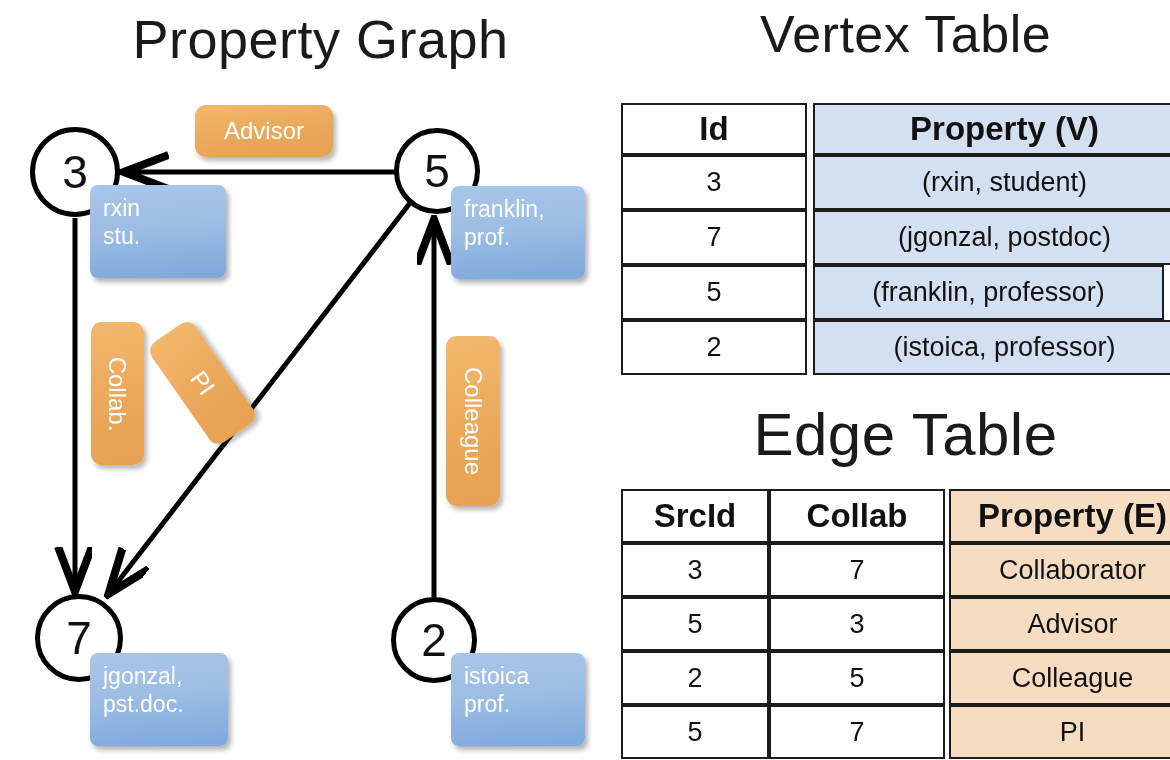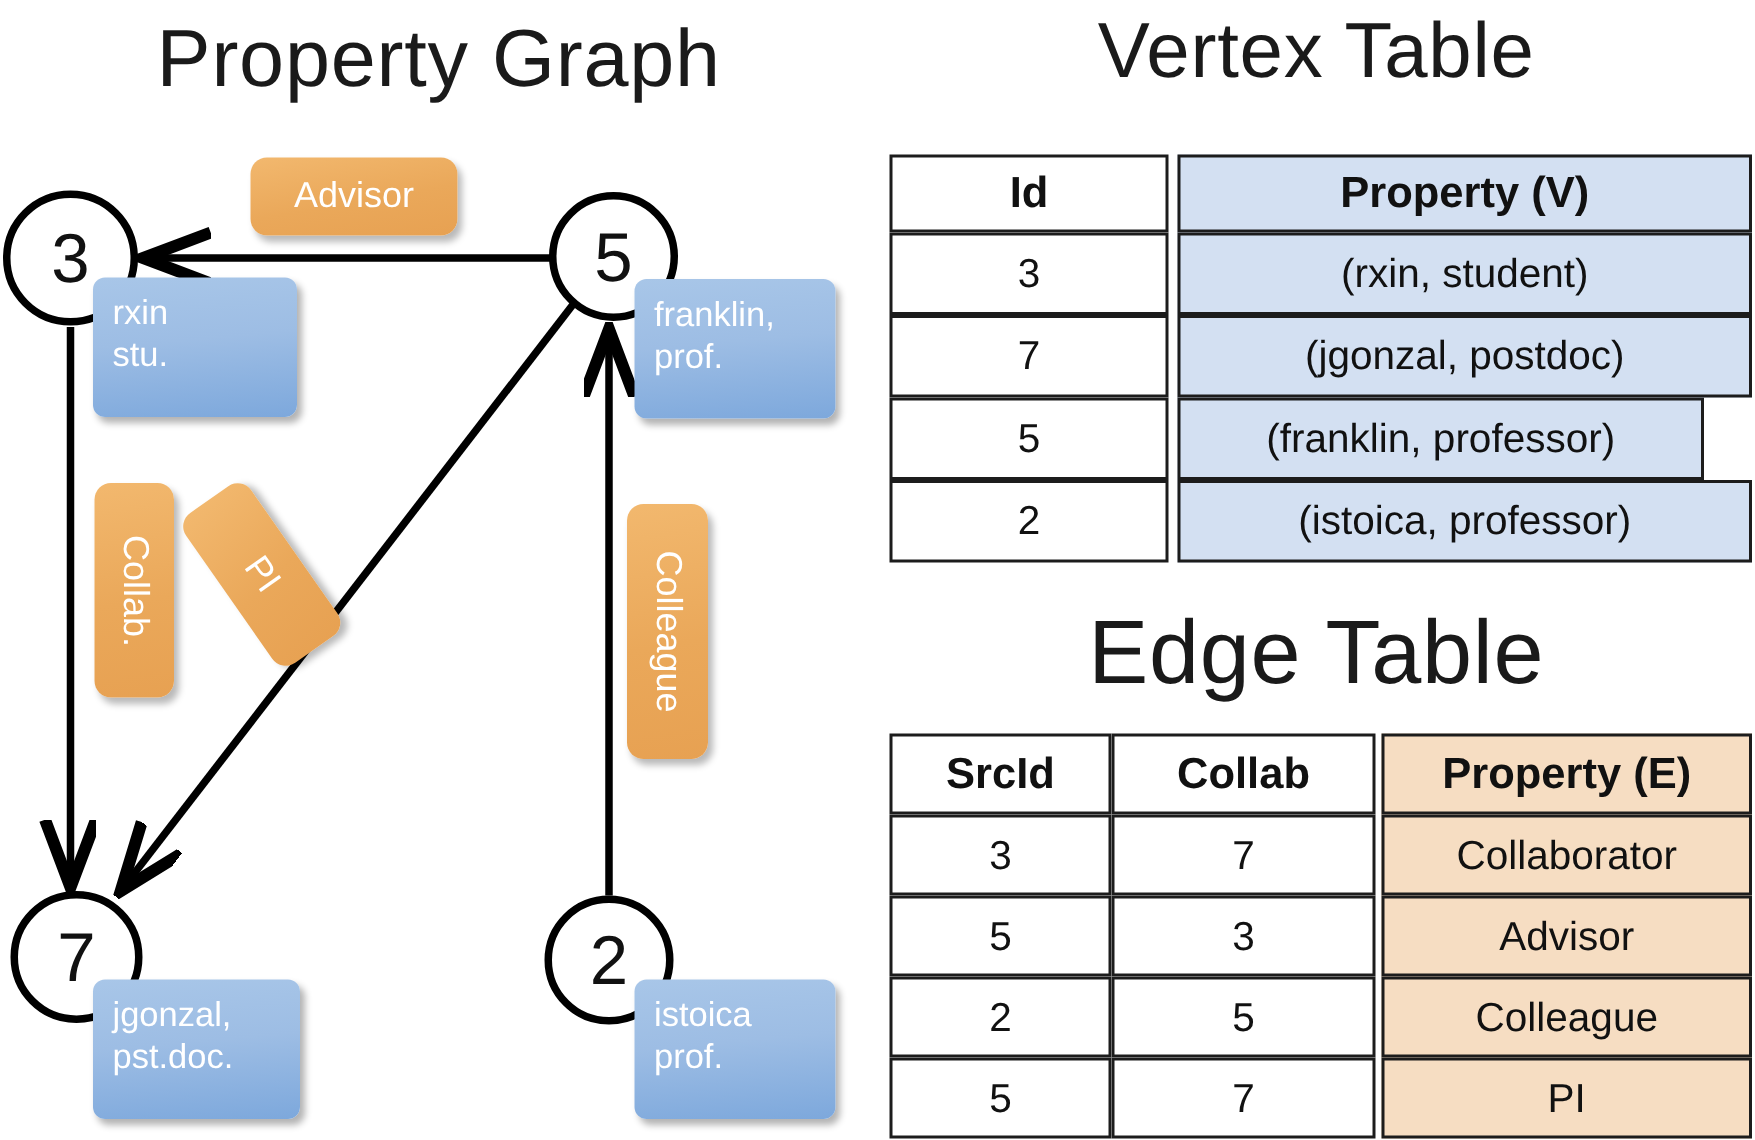--- a/index.html
+++ b/index.html
@@ -3,21 +3,21 @@
 <meta charset="utf-8">
 <style>
   html,body{margin:0;padding:0;}
   body{
     width:1170px;height:760px;
     background:#ffffff;
     font-family:"Liberation Sans", sans-serif;
     overflow:hidden;
     position:relative;
   }
-  .panel{position:absolute;}
+  .panel{position:absolute;margin-left:28px;}
 
   
   .title{
     position:absolute;
     font-family:"Liberation Sans", sans-serif;
     font-weight:300;
     color:#1a1a1a;
     letter-spacing:0.5px;
     white-space:nowrap;
     text-align:center;
@@ -80,21 +80,21 @@
     position:absolute;
     border:2px solid #1c1c1c;
     box-sizing:border-box;
     display:flex;align-items:center;justify-content:center;
     font-size:27px;
     font-weight:300;
     color:#111;
     font-family:"Liberation Sans", sans-serif;
     white-space:nowrap;
   }
-  .cellbox.hdr{font-weight:700;font-size:29px;}
+  .cellbox.hdr{font-weight:700;font-size:33px;}
   .fill-blue{background:#d3e0f2;}
   .fill-orange{background:#f6ddc2;}
   .fill-white{background:#ffffff;}
 </style>
 </head>
 <body>
 
 <div class="panel" id="graph-panel">
 
   <div class="title" id="title-property-graph">Property Graph</div>

